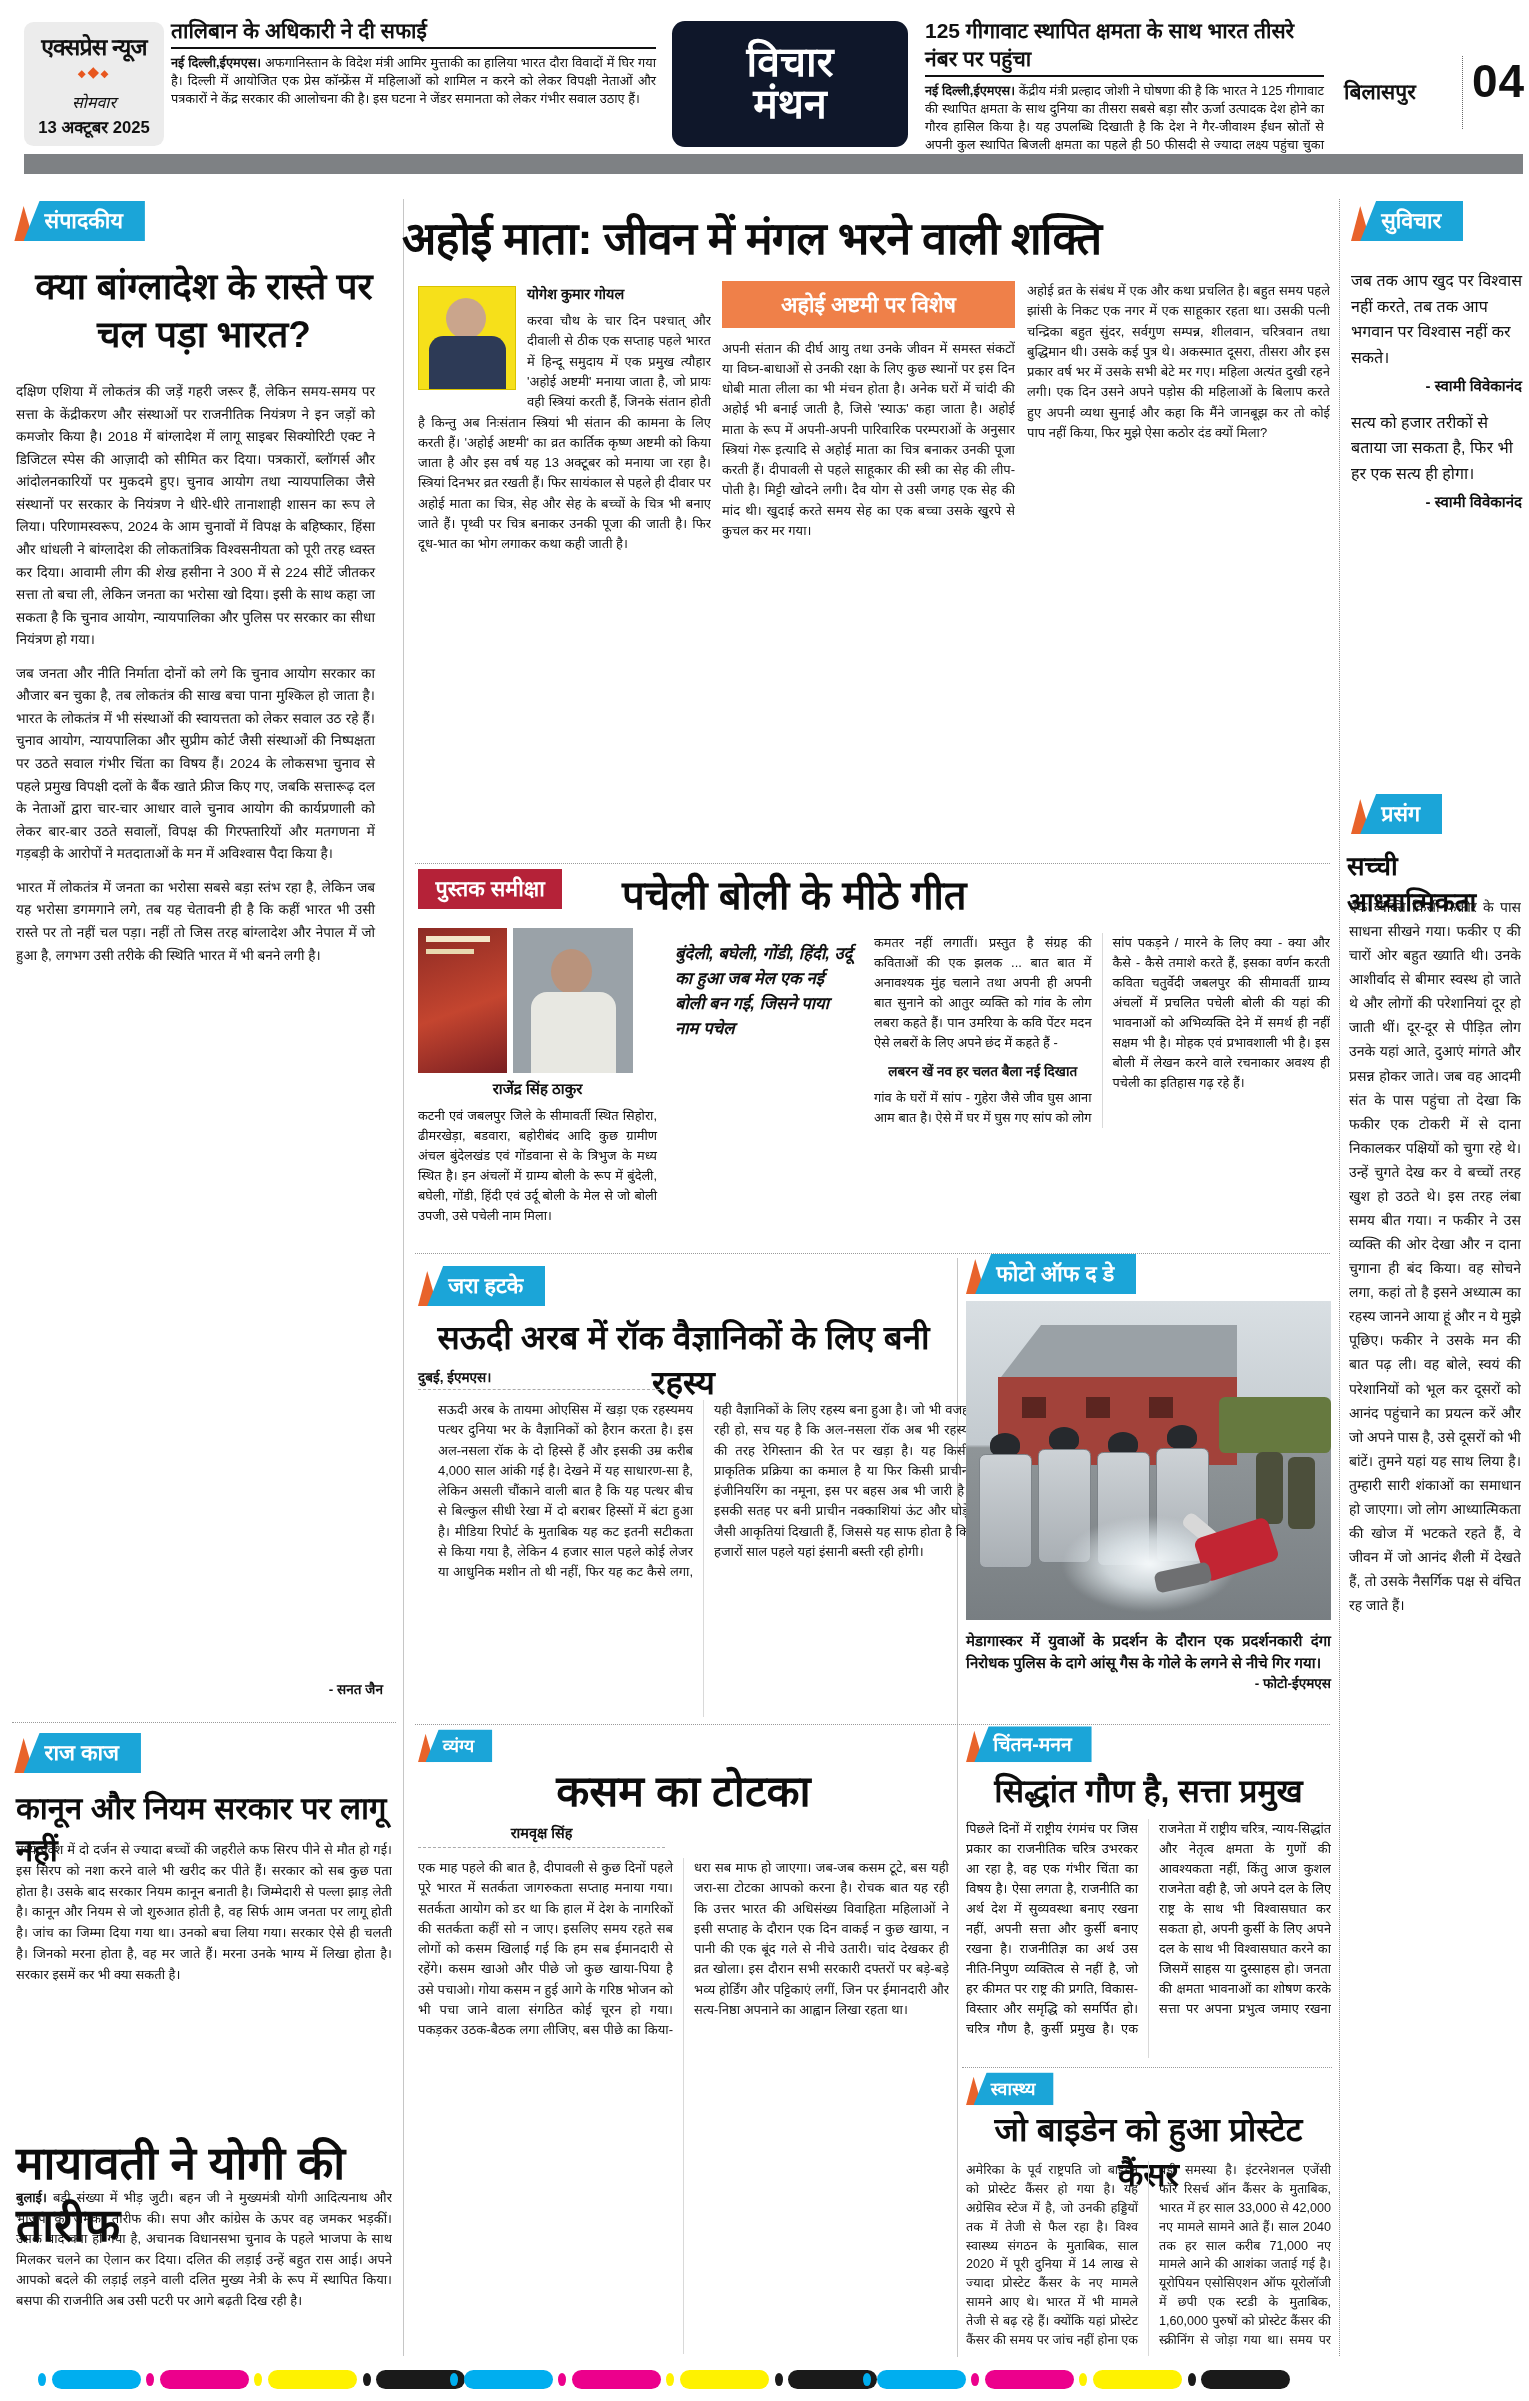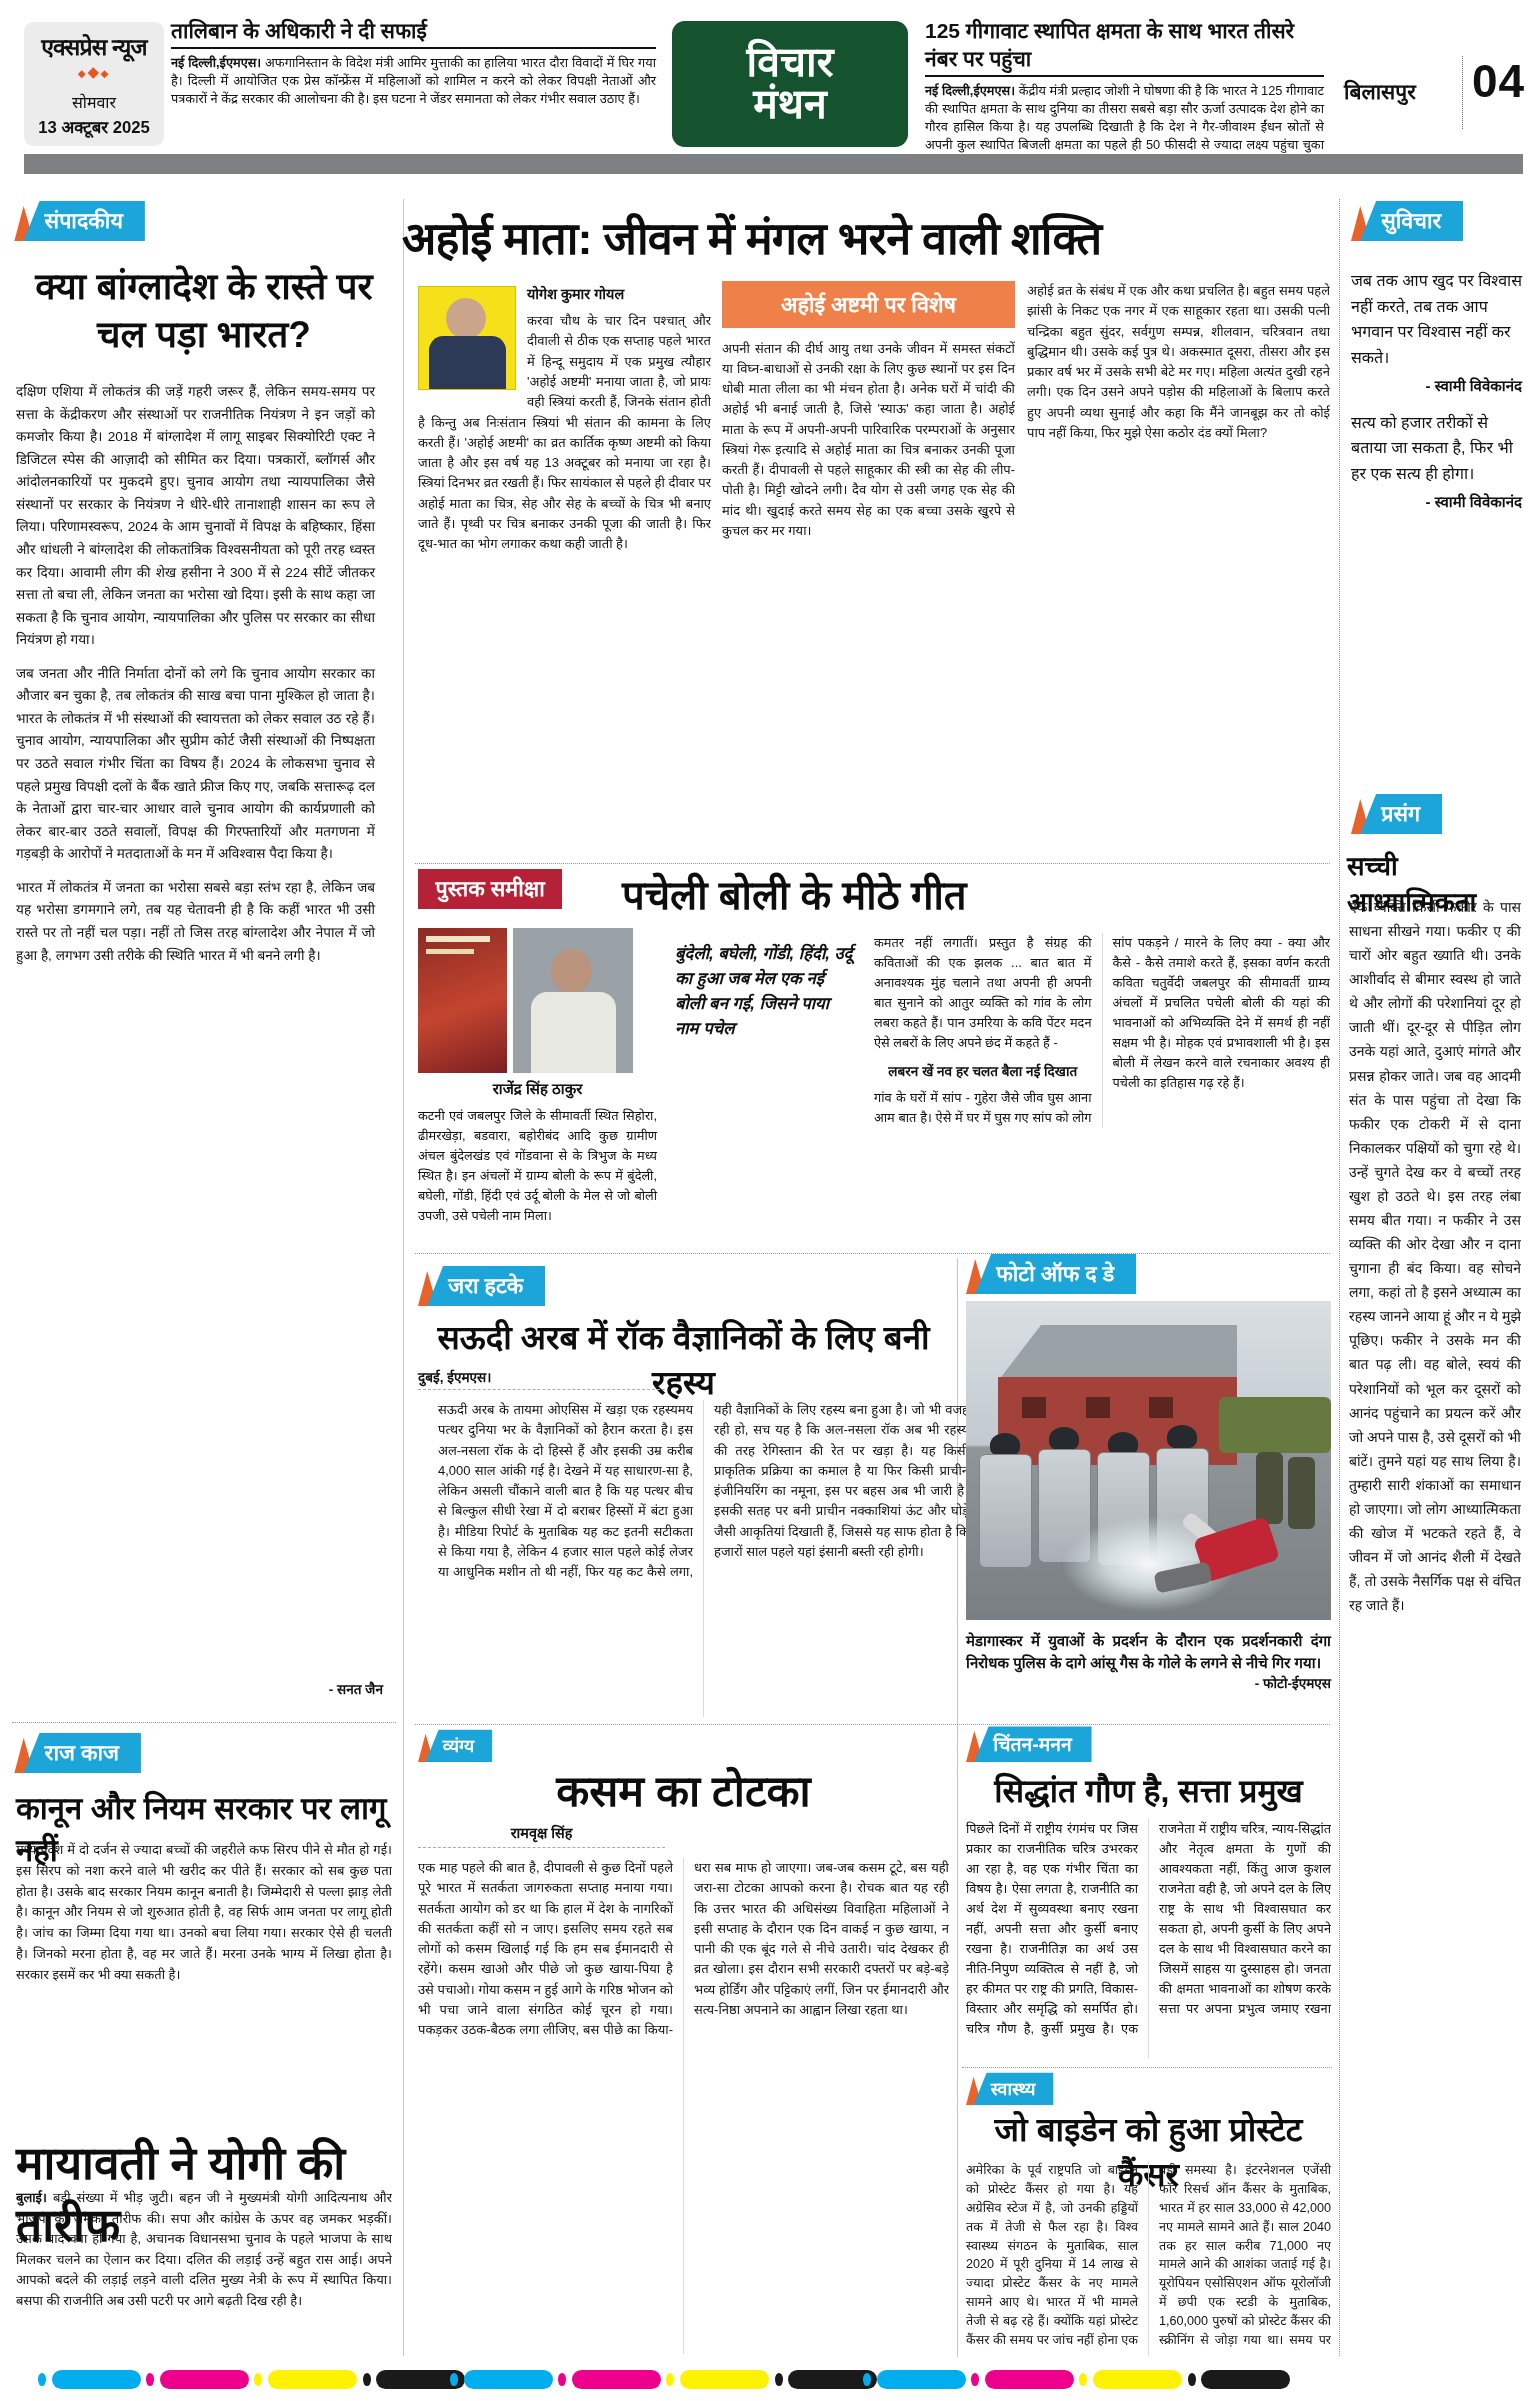--- a/index.html
+++ b/index.html
@@ -6,29 +6,29 @@
   .page{position:relative;width:1530px;height:2401px;background:#ffffff;overflow:hidden;
         font-family:"Liberation Sans","DejaVu Sans",sans-serif;color:#111;}
   .abs{position:absolute;}
 
   
   .paper-box{left:24px;top:22px;width:140px;height:124px;background:#ececec;border-radius:9.6px;
              display:flex;flex-direction:column;align-items:center;justify-content:center;gap:1.6px;}
   .paper-name{font-weight:bold;font-size:23px;letter-spacing:-0.8px;}
   .diamonds{color:#e8571f;font-size:10.4px;letter-spacing:1.6px;line-height:1;}
   .diamonds .big{font-size:15px;}
-  .day{font-size:16px;margin-top:10px;}
+  .day{font-size:16px;margin-top:10px;font-style:italic;}
   .date{font-size:16.7px;font-weight:bold;}
 
   .brief{top:16px;}
   .brief-title{font-weight:bold;font-size:21px;border-bottom:2.4px solid #111;padding-bottom:3.2px;margin-bottom:4.8px;}
   .brief-body{font-size:12.8px;line-height:1.42;text-align:justify;}
   .brief-body b{font-size:12.8px;}
 
-  .masthead{left:672px;top:21px;width:236px;height:126px;background:#14532d;border-radius:12.8px;
+  .masthead{left:672px;top:21px;width:236px;height:126px;background:#0f172a;border-radius:12.8px;
             color:#fff;display:flex;flex-direction:column;align-items:center;justify-content:center;line-height:1.02;}
   .masthead .m1,.masthead .m2{font-weight:bold;font-size:41px;}
 
   .edition{left:1344px;top:77px;font-size:21px;font-weight:bold;}
   .hdr-dots{left:1462px;top:56px;height:73px;border-left:1.6px dotted #666;}
   .pageno{left:1472px;top:54px;font-size:46px;font-weight:bold;letter-spacing:0.8px;}
   .gray-bar{left:24px;top:154px;width:1499px;height:20px;background:#7e8184;}
 
   
   .slabel{display:flex;align-items:flex-end;height:37px;}

